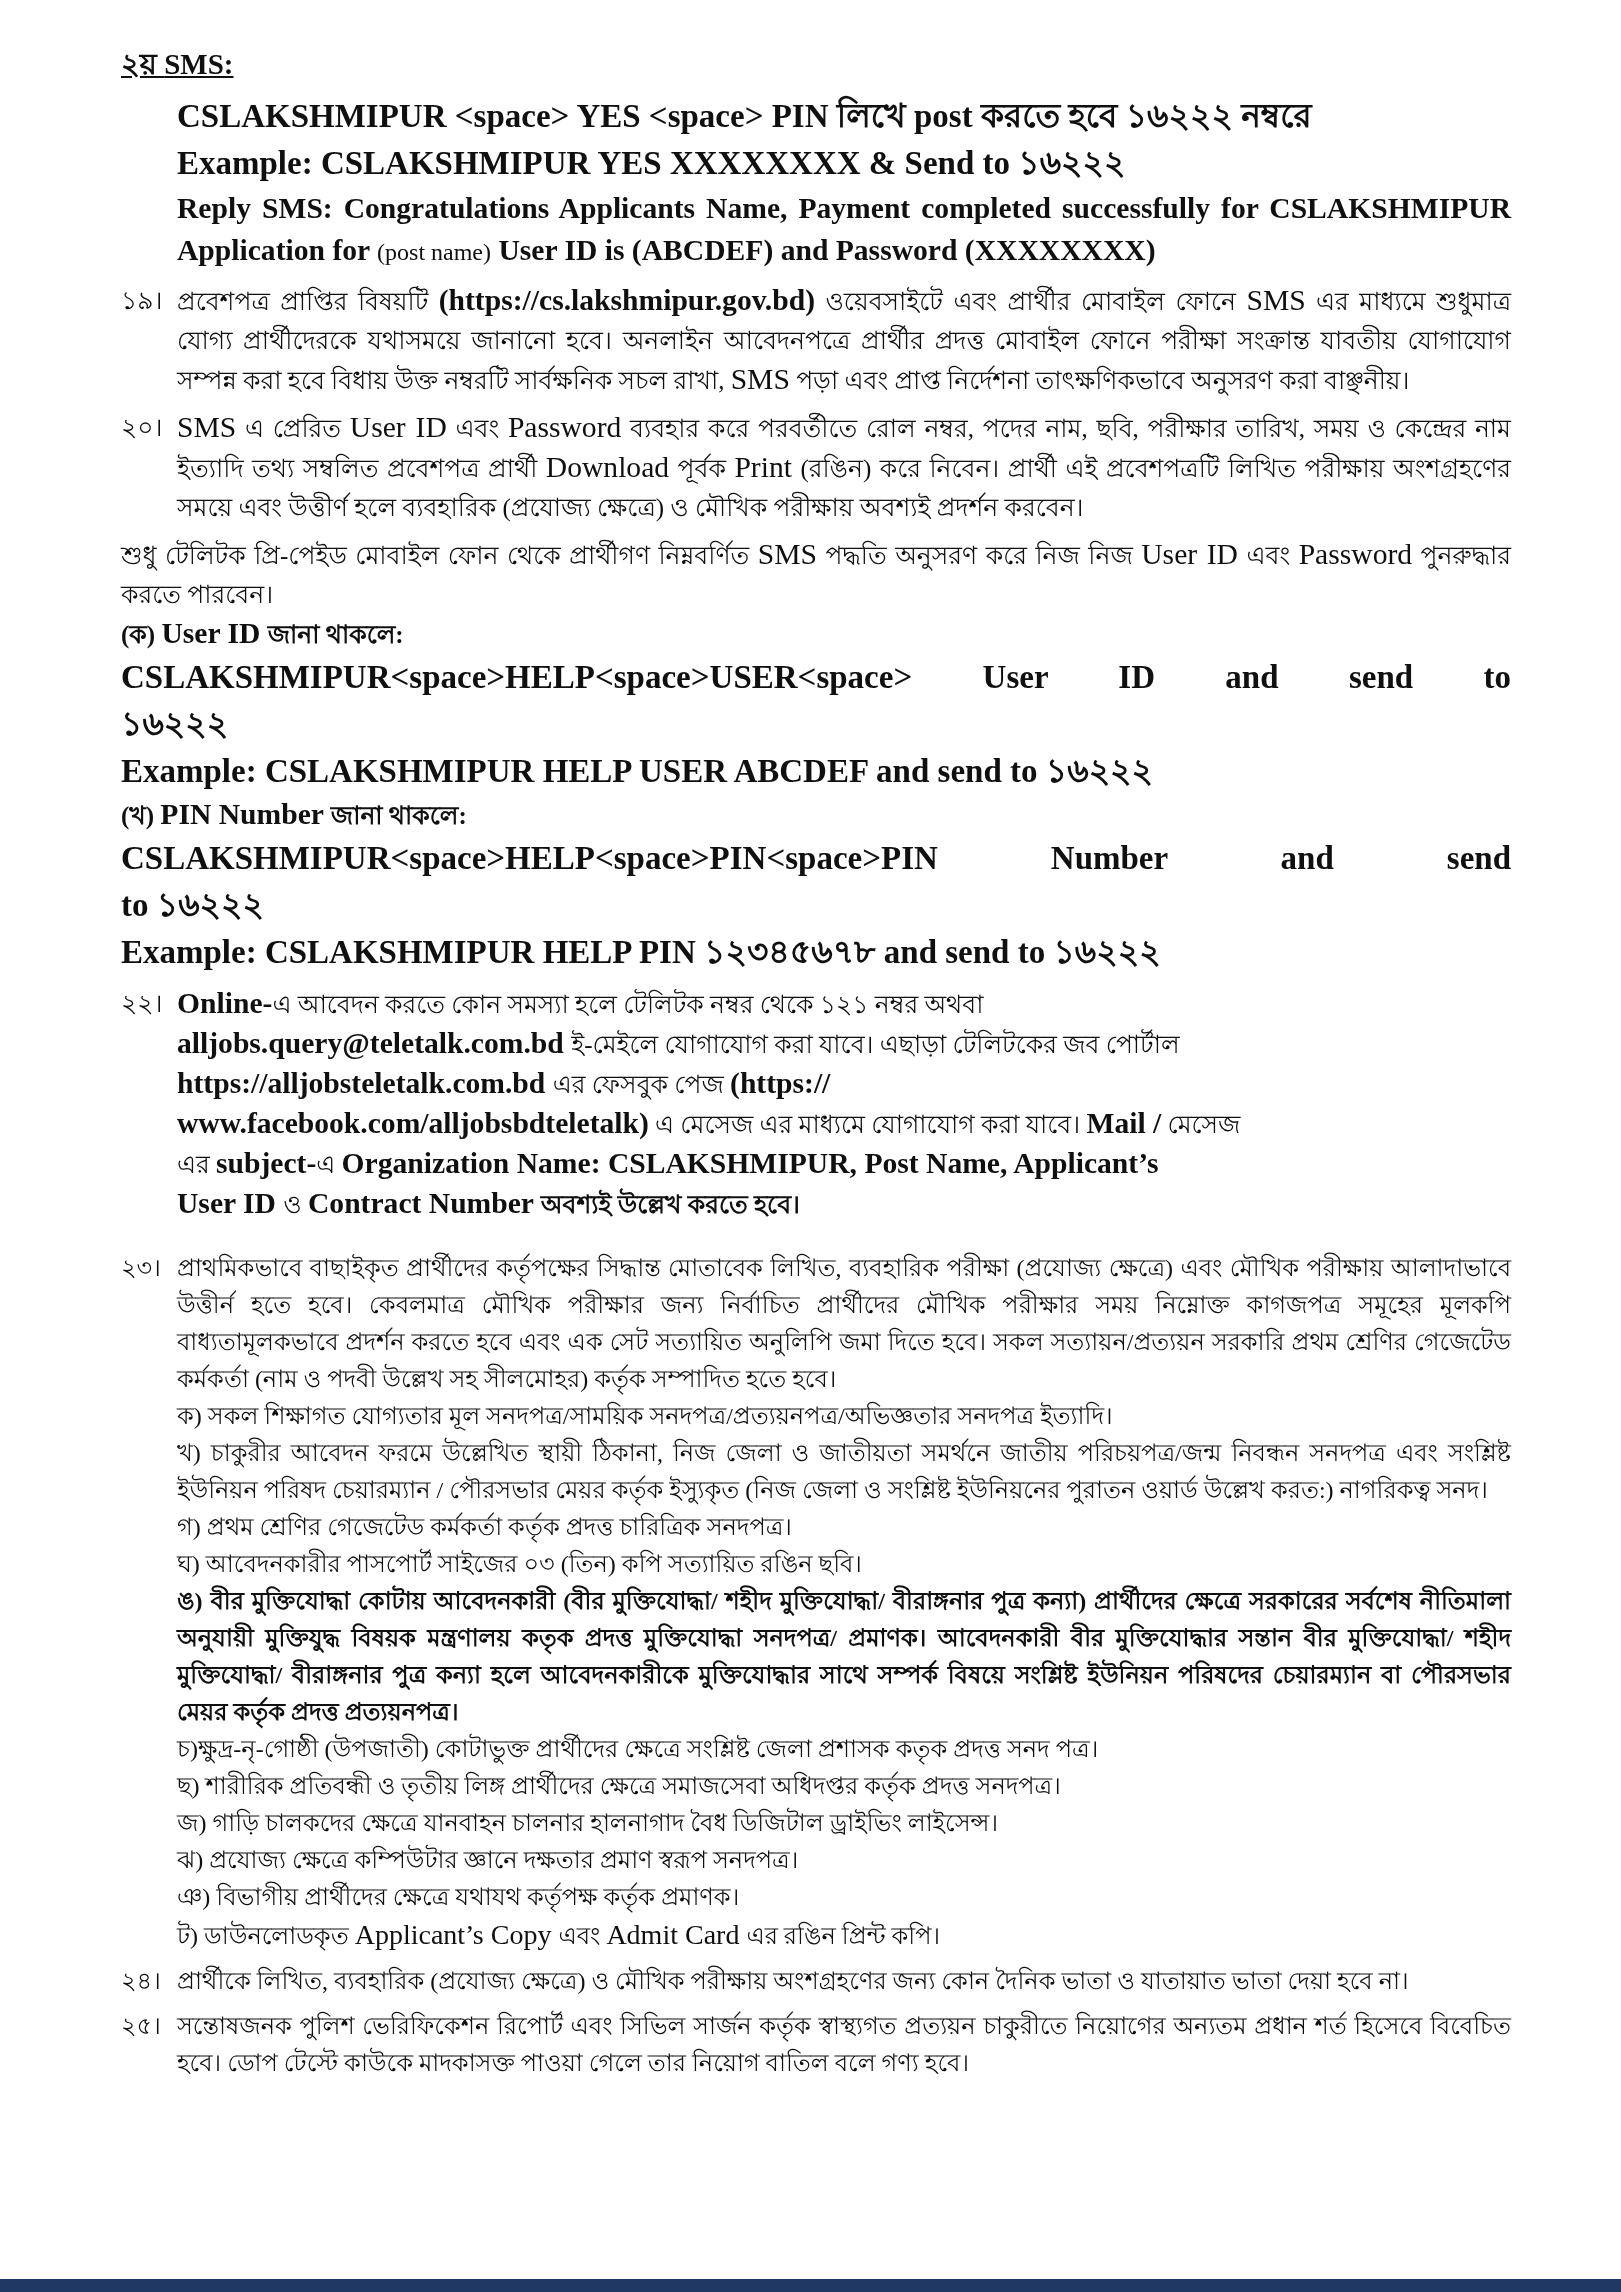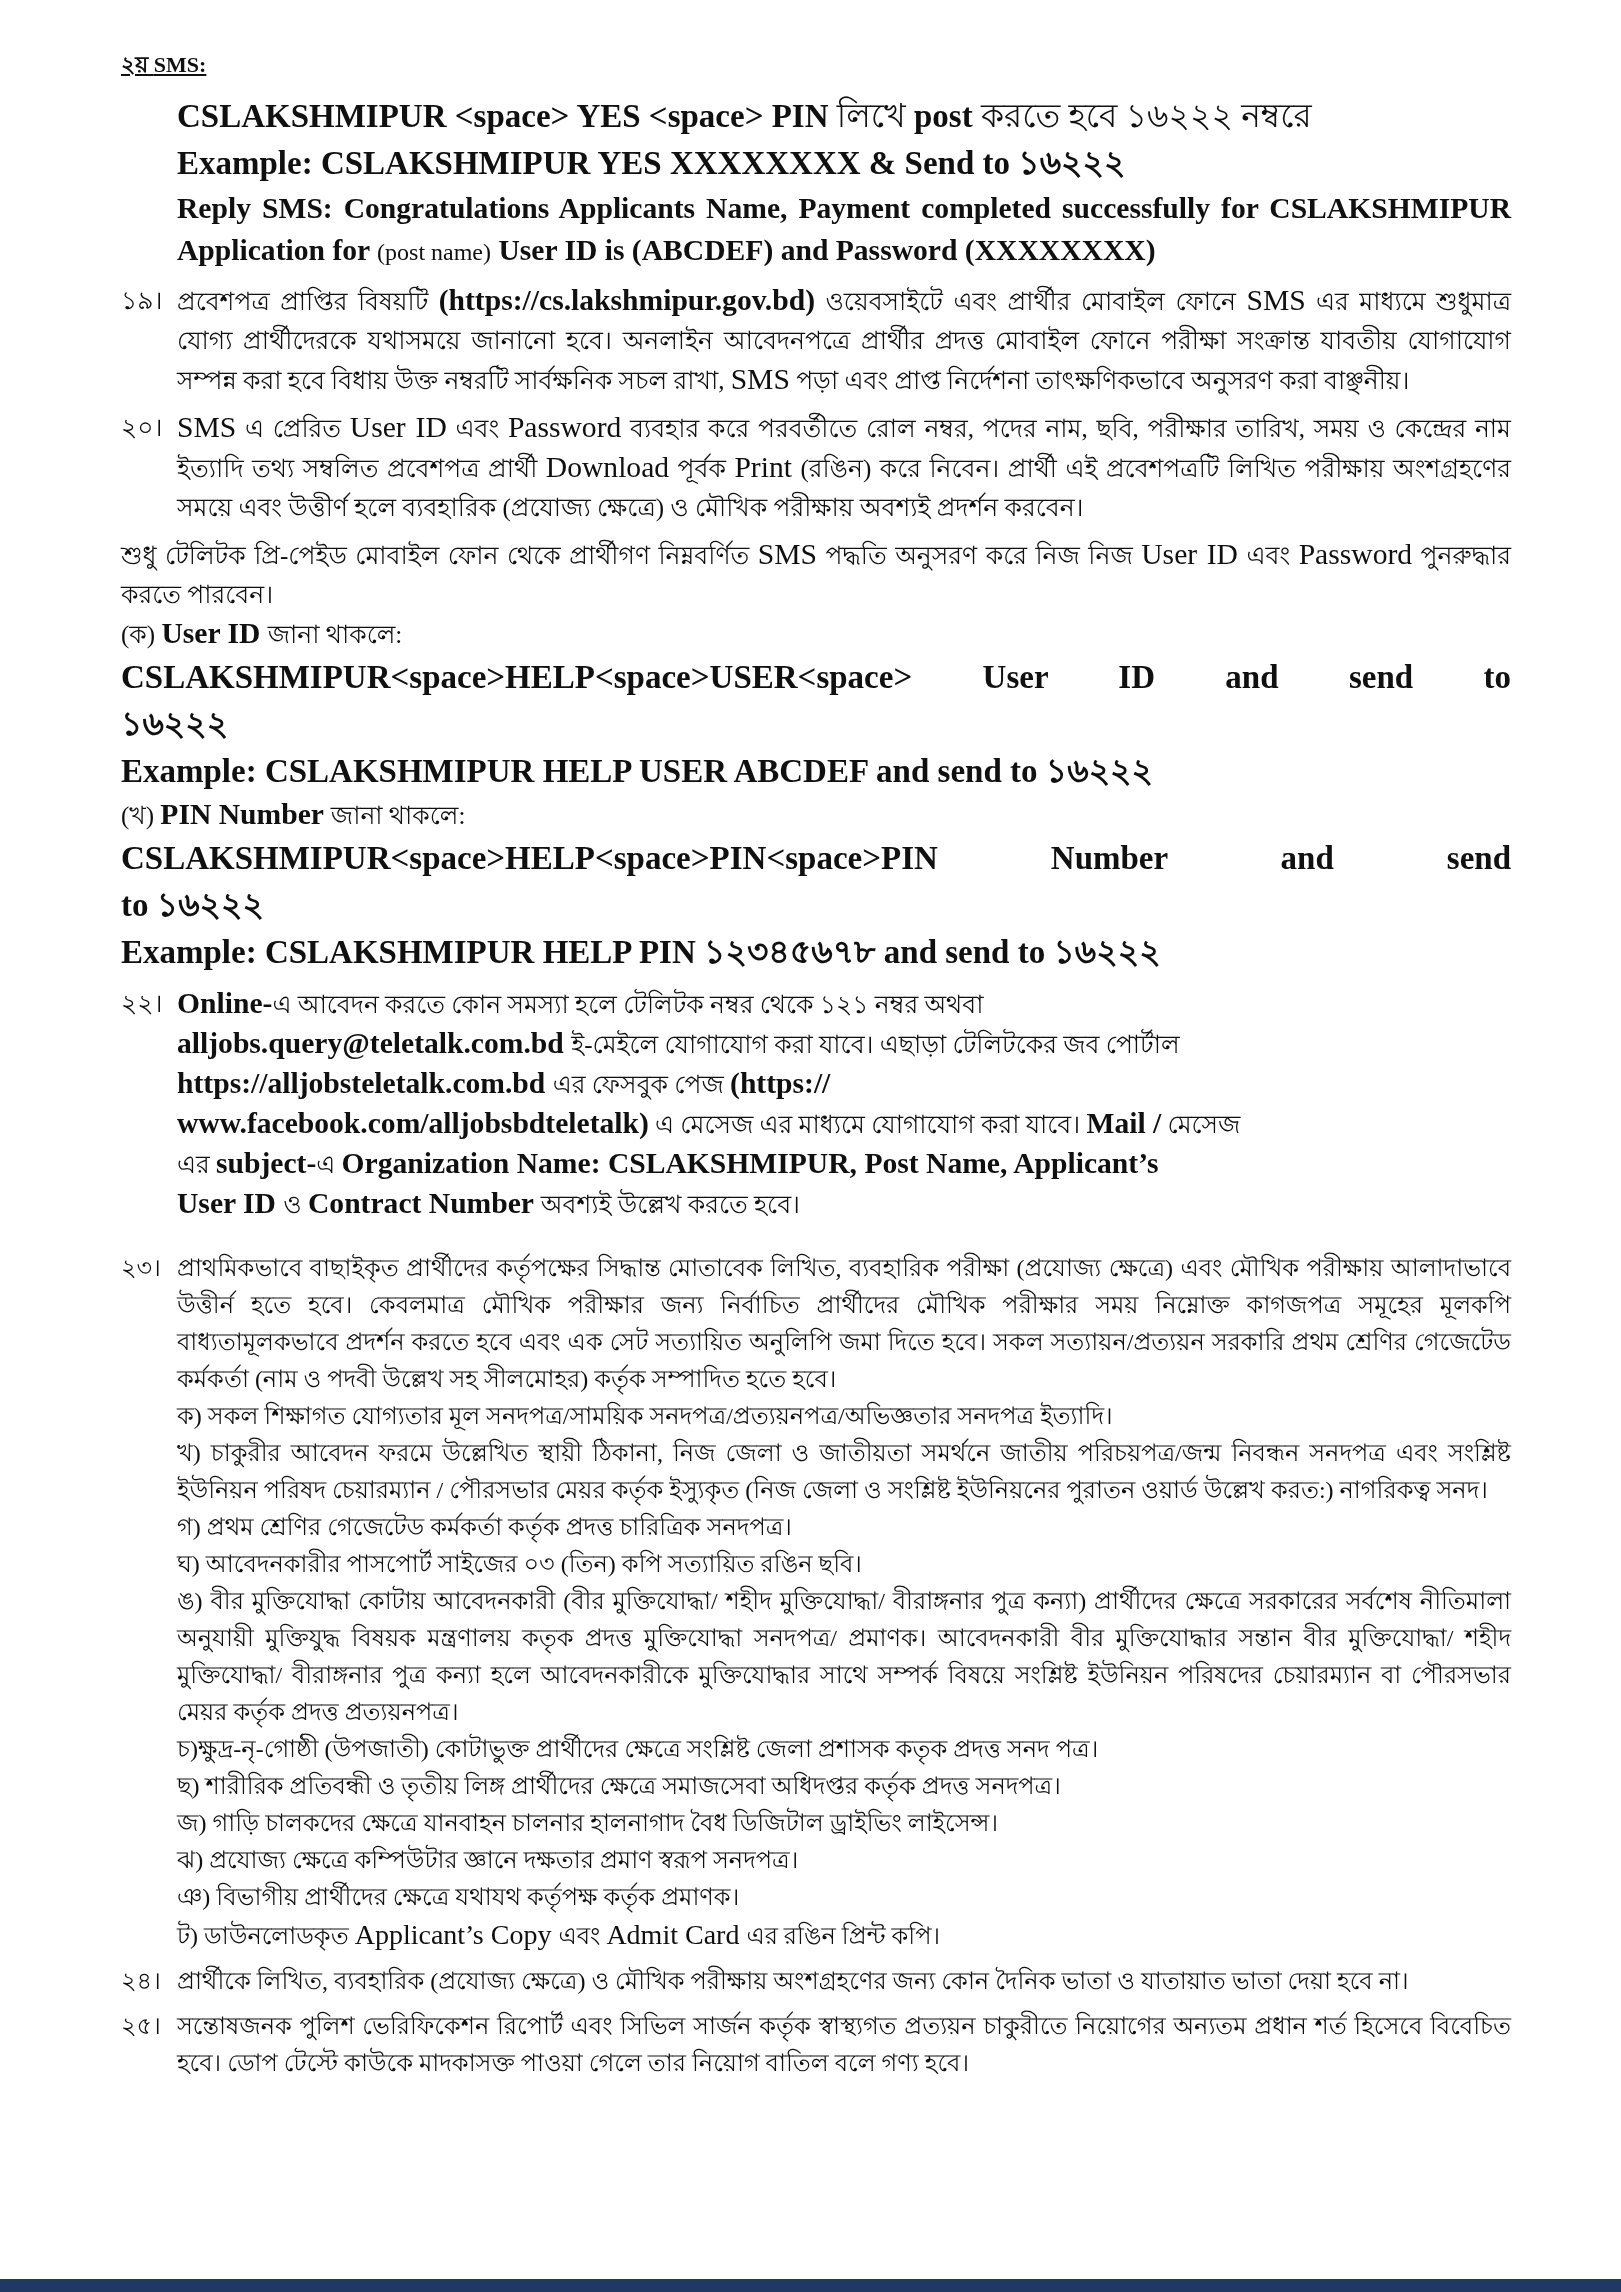--- a/index.html
+++ b/index.html
@@ -4,30 +4,30 @@
 <style>
   html,body{margin:0;padding:0;}
   body{
     width:1622px;height:2293px;background:#ffffff;position:relative;overflow:hidden;
     font-family:"Liberation Serif","DejaVu Serif",serif;color:#101010;
     -webkit-font-smoothing:antialiased;
   }
   .doc{position:absolute;left:121px;top:45px;width:1390px;}
   .para{font-size:25px;line-height:39px;}
   .ind{margin-left:56px;}
-  .heading{font-size:22px;font-weight:bold;text-decoration:underline;margin-bottom:9px;}
+  .heading{font-size:29px;font-weight:bold;text-decoration:underline;margin-bottom:9px;}
   .heading span{font-size:inherit !important;font-weight:inherit !important;}
   .cmd{font-size:33px;line-height:47px;font-weight:bold;}
   .cmd span{font-size:inherit !important;}
   .jl{text-align:justify;text-align-last:justify;}
   .reply{font-size:29.6px;line-height:42px;font-weight:bold;text-align:justify;margin-bottom:0;}
   .reply .seg-en,.reply .seg-enb{font-size:inherit;}
   .seg-en,.seg-enb{font-size:29.6px;}
   .seg-enb{font-weight:bold;}
-  .seg-bnb{font-weight:normal;}
+  .seg-bnb{font-weight:bold;}
   .seg-ens{font-size:24px;font-weight:normal;}
   .item{display:flex;margin-top:8px;}
   .item .num{width:56px;flex:none;font-size:25px;line-height:39px;}
   .item .body{flex:1;min-width:0;}
   .item.b .para{font-size:24px;line-height:37px;}
   .item.b .num{font-size:24px;line-height:37px;}
   .item.b .seg-en,.item.b .seg-enb{font-size:28px;}
   .footer-bar{position:absolute;left:0;bottom:0;width:100%;height:14.3px;}
 </style>
 </head>

